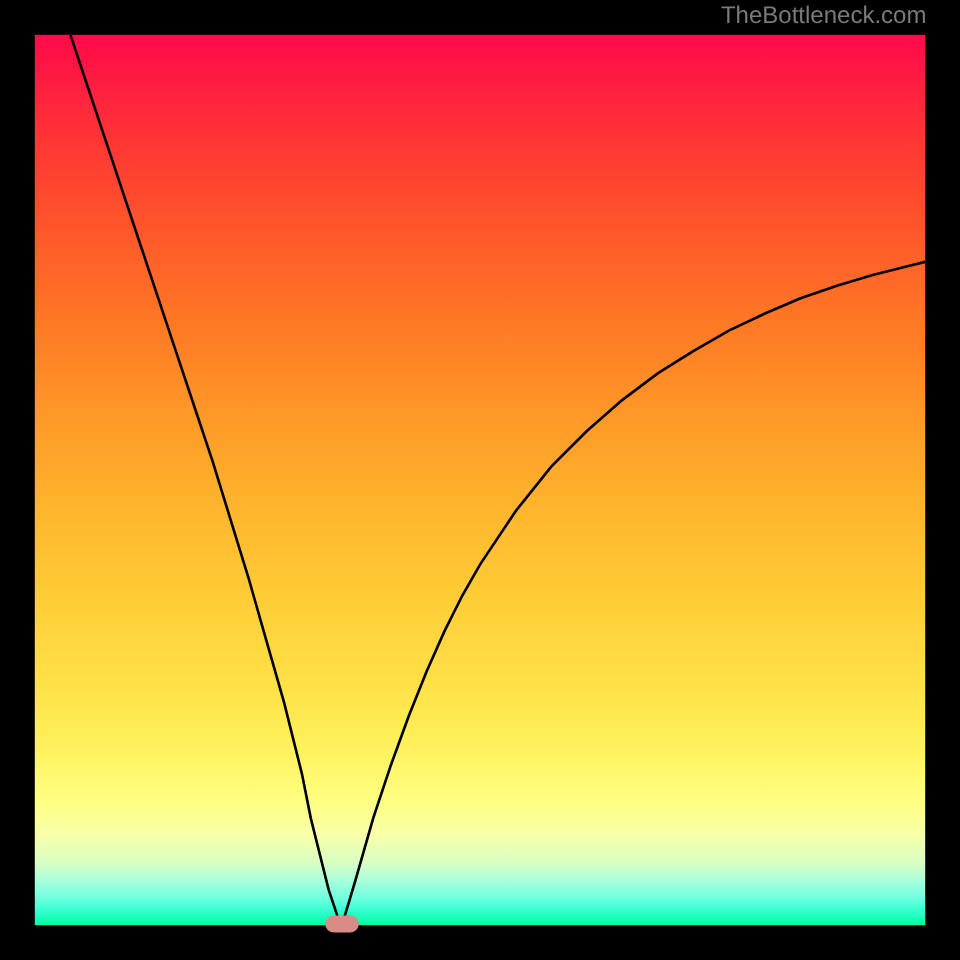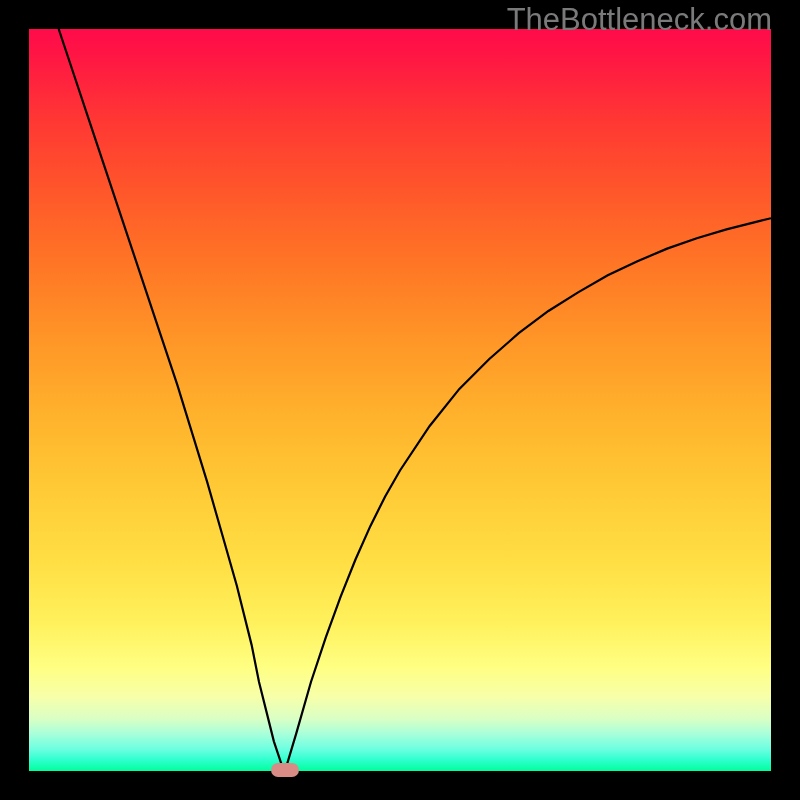--- a/index.html
+++ b/index.html
@@ -9,21 +9,21 @@
     background: #000;
     position: relative;
     font-family: Arial, sans-serif;
     overflow: hidden;
   }
   .attribution {
     position: absolute;
     top: 2px;
     right: 28px;
     color: #7a7a7a;
-    font-size: 31px;
+    font-size: 20px;
     font-weight: 400;
     z-index: 10;
   }
   .plot-area {
     position: absolute;
     left: 29px;
     top: 29px;
     width: 742px;
     height: 742px;
   }

